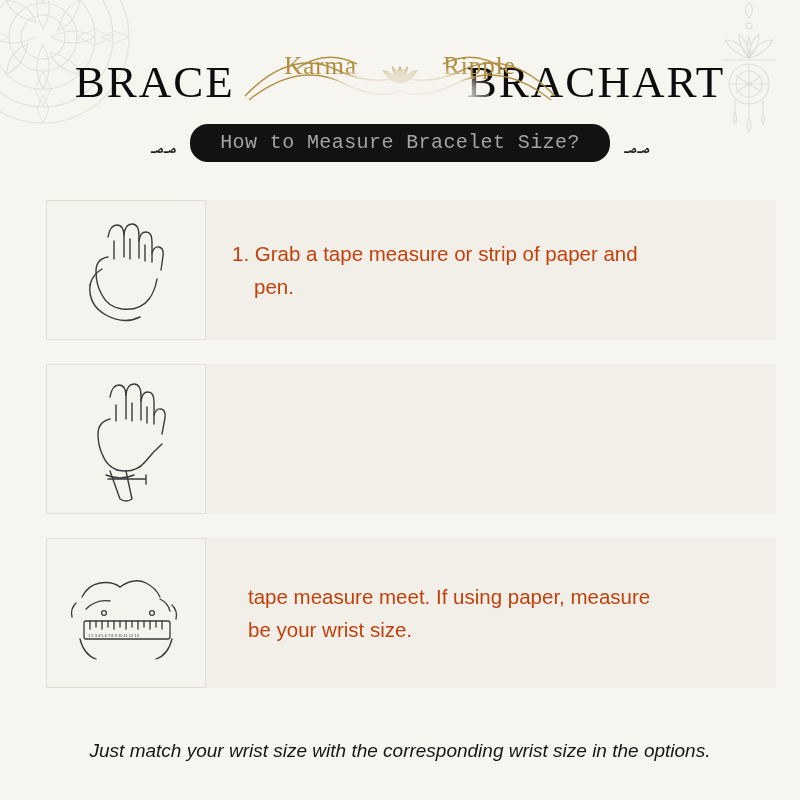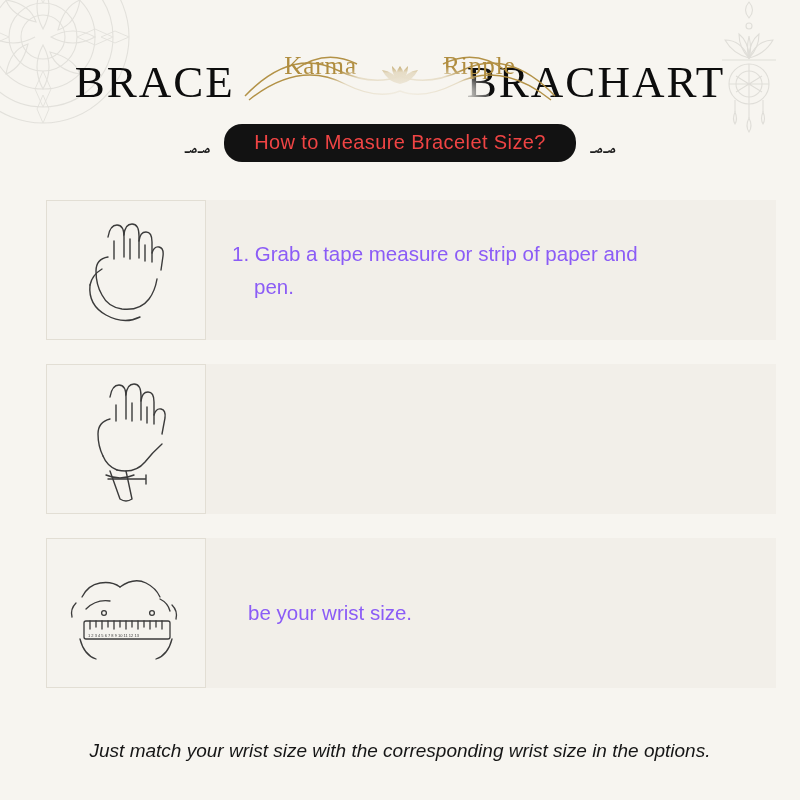--- a/index.html
+++ b/index.html
@@ -78,24 +78,24 @@
     left: 0;
     right: 0;
     display: flex;
     align-items: center;
     justify-content: center;
     gap: 14px;
   }
   .flourish { color: #1a1a1a; font-size: 22px; font-family: "Liberation Serif", serif; }
   .subtitle-pill {
     background: #121212;
-    color: #ef4444;
+    color: #a3a3a3;
     border-radius: 18px;
     padding: 7px 30px 8px;
-    font-family: Liberation Sans, sans-serif;
+    font-family: Liberation Mono, monospace;
     font-size: 20px;
     letter-spacing: 0.4px;
     white-space: nowrap;
   }
 
   
   .steps {
     position: absolute;
     top: 200px;
     left: 46px;
@@ -119,21 +119,21 @@
   .step-figure.h1 { height: 138px; }
   .step-figure.h2 { height: 148px; }
   .step-figure.h3 { height: 148px; }
   .step-text {
     flex: 1;
     display: flex;
     align-items: center;
     padding: 0 18px 0 26px;
     font-size: 20.5px;
     line-height: 1.62;
-    color: #8b5cf6;
+    color: #c2410c;
   }
   .step-text span { display: block; }
 
   .footer-note {
     position: absolute;
     left: 0;
     right: 0;
     bottom: 38px;
     text-align: center;
     font-size: 19px;
@@ -296,19 +296,20 @@
           <circle cx="44" cy="60" r="2.4"></circle>
           <circle cx="92" cy="60" r="2.4"></circle>
         </g>
         <g font-size="4" fill="#3b3b3b" font-family="Liberation Sans, sans-serif">
           <text x="28" y="84">1 2 3 4 5 6 7 8 9 10 11 12 13</text>
         </g>
       </svg>
     </div>
     <div class="step-text">
       <div>
+        <span style="padding-left:16px">tape measure meet. If using paper, measure</span>
         <span style="padding-left:16px">be your wrist size.</span>
       </div>
     </div>
   </div>
 </div>
 
 <div class="footer-note">Just match your wrist size with the corresponding wrist size in the options.</div>
 
 </body></html>

